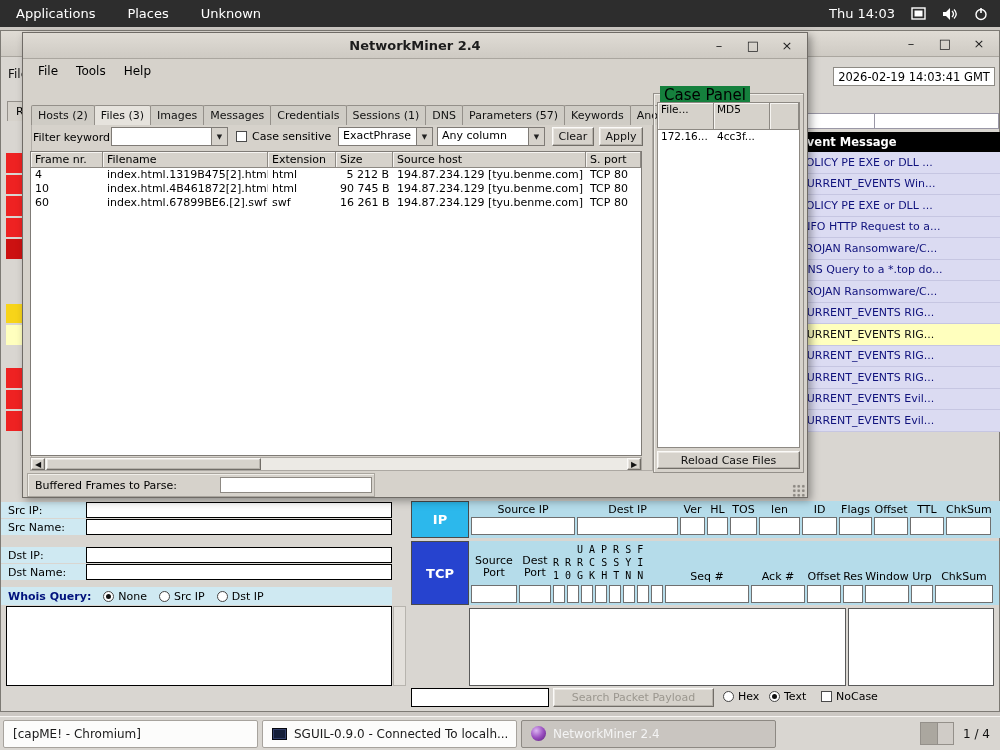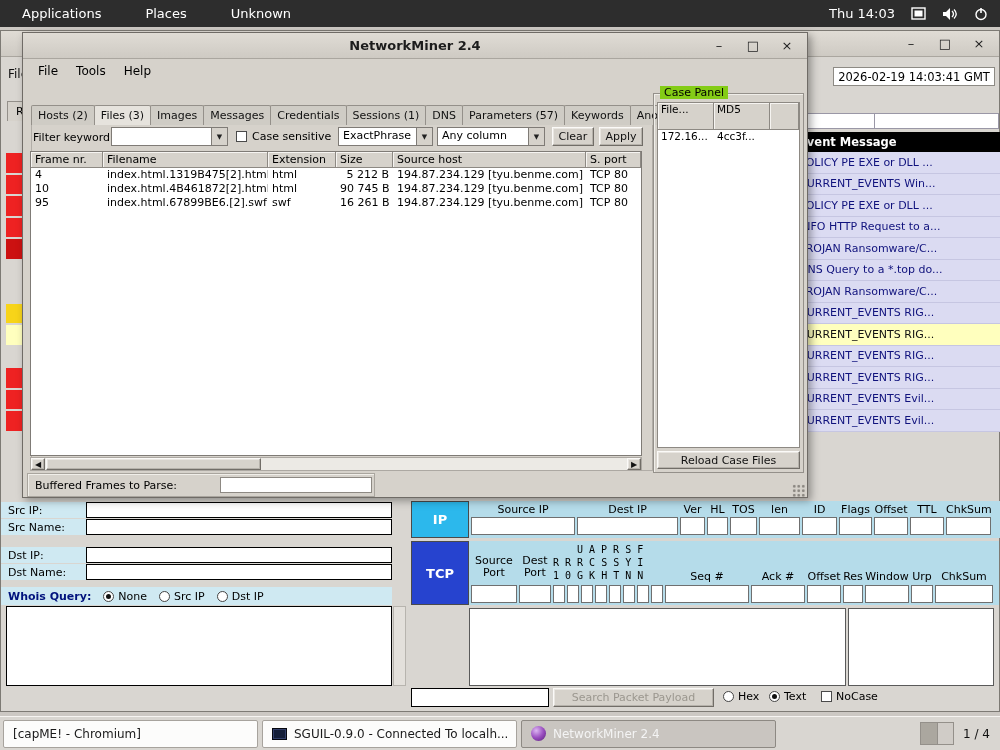--- a/index.html
+++ b/index.html
@@ -2,21 +2,21 @@
 <html><head>
 <meta charset="utf-8">
 <style>
 *{margin:0;padding:0;box-sizing:border-box}
 body{font-family:"DejaVu Sans","Liberation Sans",sans-serif;background:#777}
 .desktop{position:relative;width:1000px;height:750px;background:#ccc8c3;overflow:hidden}
 
 
 .top-panel{position:absolute;left:0;top:0;width:1000px;height:27px;background:#2d2d2d;color:#fff;display:flex;align-items:center;font-size:13px;z-index:30}
 .panel-menus{display:flex;height:100%}
-.panel-menu{padding:0 22px;display:flex;align-items:center;cursor:default}
+.panel-menu{padding:0 16px;display:flex;align-items:center;cursor:default}
 .panel-right{margin-left:auto;display:flex;align-items:center;gap:16px;padding-right:12px}
 .panel-icon{display:flex;align-items:center}
 
 
 .titlebar{height:26px;background:linear-gradient(#e0dcd5,#cecac3);border-bottom:1px solid #aaa69f;display:flex;align-items:center;position:relative}
 .titlebar .title{position:absolute;left:0;right:0;text-align:center;font-weight:bold;font-size:13px;color:#1c1c1c}
 .win-controls{margin-left:auto;display:flex;gap:18px;padding-right:12px;position:relative}
 .win-btn{width:16px;height:16px;display:flex;align-items:center;justify-content:center;font-size:13px;color:#222;cursor:default}
 .btn3d{background:#d6d2cb;border:1px solid;border-color:#fbfaf8 #716d67 #716d67 #fbfaf8;box-shadow:inset -1px -1px 0 #b6b2ab,inset 1px 1px 0 #e9e6e1;font-size:11px;display:flex;align-items:center;justify-content:center;color:#111}
 
@@ -86,21 +86,21 @@
 .chk-row{position:absolute;display:flex;align-items:center;gap:5px;font-size:11px}
 .files-table{position:absolute;left:7px;top:118px;width:612px;height:305px;background:#fff;border:1px solid #7f7b76;overflow:hidden;font-size:11px}
 .ft-head{display:flex;height:16px}
 .ft-th{background:#d6d2cb;border-right:1px solid #8d8983;border-bottom:1px solid #8d8983;box-shadow:inset 1px 1px 0 #f6f4f1;padding:1px 4px;white-space:nowrap;overflow:hidden;flex:0 0 auto}
 .ft-tr{display:flex;height:14px}
 .ft-td{padding:0 4px;white-space:nowrap;overflow:hidden;flex:0 0 auto}
 .hscroll{position:absolute;left:7px;top:424px;width:612px;height:14px;background:#eceae5;border:1px solid #aca8a2;display:flex;align-items:stretch}
 .hs-btn{width:14px;font-size:8px;flex:0 0 auto}
 .hs-thumb{width:215px;margin-left:1px;flex:0 0 auto}
 .case-panel{position:absolute;left:630px;top:60px;width:151px;height:380px;border:1px solid #94908a;box-shadow:inset 1px 1px 0 #f0eee9}
-.case-legend{position:absolute;top:-8px;left:6px;background:#84cc16;padding:0 4px;font-size:11px}
+.case-legend{position:absolute;top:-8px;left:6px;background:#15803d;padding:0 4px;font-size:15px}
 .case-table{position:absolute;left:3px;top:8px;right:3px;bottom:24px;background:#fff;border:1px solid #8d8983;overflow:hidden;font-size:10.5px}
 .ct-head{display:flex;height:27px}
 .ct-row{display:flex;height:14px}
 .ct-td{width:56px;padding:0 3px;white-space:nowrap;overflow:hidden;flex:0 0 auto}
 .reload-btn{position:absolute;left:3px;bottom:3px;right:3px;height:18px;font-size:11px}
 .nm-status{position:absolute;left:4px;top:440px;width:348px;height:24px;border:1px solid #a9a59e;box-shadow:inset 1px 1px 0 #f0eee9;display:flex;align-items:center;padding-left:7px;font-size:11px}
 .parse-box{position:absolute;left:192px;top:3px;width:152px;height:16px;background:#fff;border:1px solid #8d8983}
 .grip{position:absolute;left:769px;top:451px;width:14px;height:13px;background-image:radial-gradient(circle,#8a8680 1.2px,transparent 1.4px);background-size:4.5px 4.5px}
 
 
@@ -384,21 +384,21 @@
           </div>
           <div class="ft-tr">
             <div class="ft-td" style="width: 72px;">10</div>
             <div class="ft-td" style="width: 165px;">index.html.4B461872[2].html</div>
             <div class="ft-td" style="width: 68px;">html</div>
             <div class="ft-td" style="width: 57px; text-align: left;">90 745 B</div>
             <div class="ft-td" style="width: 193px;">194.87.234.129 [tyu.benme.com]</div>
             <div class="ft-td" style="width: 56px;">TCP 80</div>
           </div>
           <div class="ft-tr">
-            <div class="ft-td" style="width: 72px;">95</div>
+            <div class="ft-td" style="width: 72px;">60</div>
             <div class="ft-td" style="width: 165px;">index.html.67899BE6.[2].swf</div>
             <div class="ft-td" style="width: 68px;">swf</div>
             <div class="ft-td" style="width: 57px; text-align: right;">16 261 B</div>
             <div class="ft-td" style="width: 193px;">194.87.234.129 [tyu.benme.com]</div>
             <div class="ft-td" style="width: 56px;">TCP 80</div>
           </div>
         </div>
     </div>
     <div class="hscroll">
       <div class="hs-btn btn3d">◀</div>

